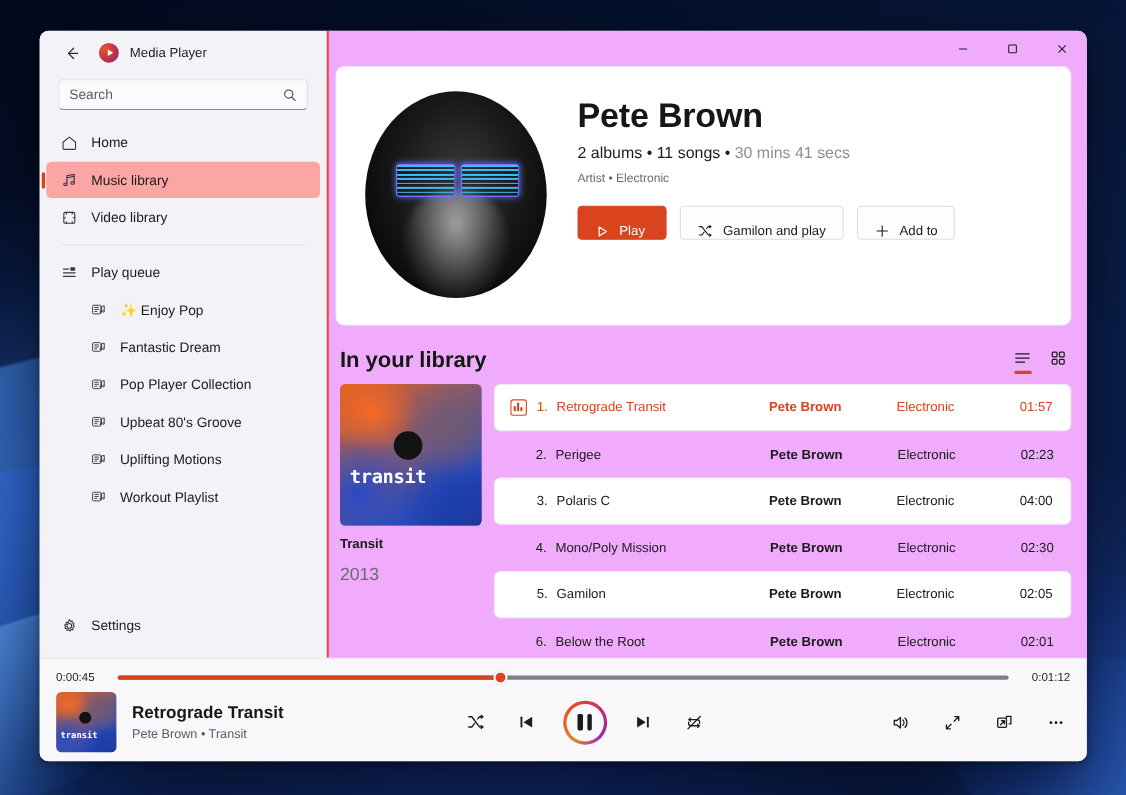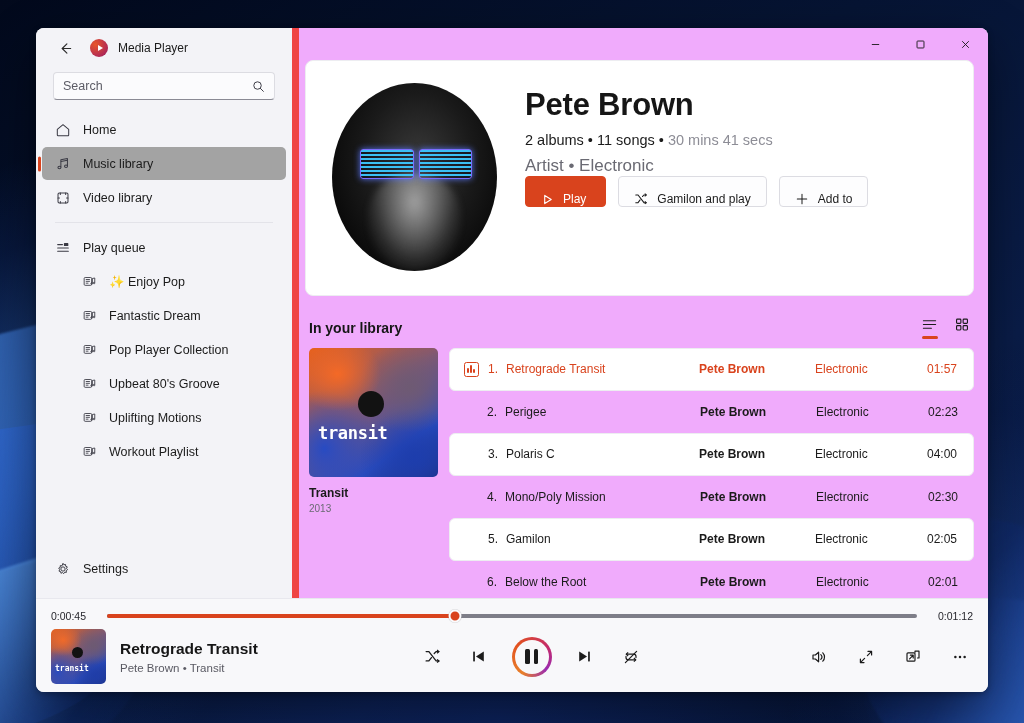--- a/index.html
+++ b/index.html
@@ -57,21 +57,21 @@
     box-shadow: 0 18px 50px rgba(0,0,0,0.45), 0 2px 6px rgba(0,0,0,0.3);
     overflow: hidden;
     display: flex; flex-direction: column;
   }
   .win-body { display: flex; flex: 1; min-height: 0; }
 
   
   .sidebar {
     width: 263px; background: #f3f3f7; flex-shrink: 0;
     display: flex; flex-direction: column;
-    border-right: 7px solid #ef4444;
+    border-right: 2px solid #ef4444;
   }
   .titlebar-left {
     height: 40px; display: flex; align-items: center; gap: 10px;
     padding: 0 14px;
   }
   .back-btn {
     width: 30px; height: 28px; display: flex; align-items: center; justify-content: center;
     border-radius: 4px; color: #2b2b2b;
   }
   .app-logo {
@@ -99,21 +99,21 @@
   }
   .search-box input::placeholder { color: #5c5c66; }
 
   .nav { padding: 2px 6px 0 6px; }
   .nav-item {
     height: 33px; display: flex; align-items: center; gap: 12px;
     padding: 0 10px 0 12px; margin: 1px 0; border-radius: 5px;
     font-size: 12.5px; color: #1b1b1b; position: relative;
   }
   .nav-item .ico { width: 17px; display:flex; align-items:center; justify-content:center; color:#3a3a44; }
-  .nav-item.active { background: #a3a3a3; }
+  .nav-item.active { background: #fca5a5; }
   .nav-item.active::before {
     content: ""; position: absolute; left: -4px; top: 50%; transform: translateY(-50%);
     width: 3px; height: 15px; border-radius: 2px; background: #d9431d;
   }
   .nav-sep { height: 1px; background: #e3e3e9; margin: 8px 13px; }
   .nav-group-head {
     height: 33px; display: flex; align-items: center; gap: 12px;
     padding: 0 10px 0 12px; margin: 1px 0; border-radius: 5px;
     font-size: 12.5px; color: #1b1b1b;
   }
@@ -169,36 +169,36 @@
       rgba(10,10,40,0.25) 1.6px, rgba(10,10,40,0.25) 4px);
     box-shadow: 0 0 6px rgba(90,120,255,0.9);
   }
   .hero-info { padding-top: 4px; min-width: 0; }
   .artist-name {
     font-size: 31px; font-weight: 600; color: #161616; letter-spacing: -0.2px;
     line-height: 1.15; margin-bottom: 9px;
   }
   .artist-stats { font-size: 14.5px; color: #1b1b1b; margin-bottom: 8px; }
   .artist-stats .dim { color: #8d8d96; }
-  .artist-sub { font-size: 17px; color: #6a6a73; }
+  .artist-sub { font-size: 11px; color: #6a6a73; margin-bottom: 19px; }
   .btn-row { display: flex; gap: 12px; }
   .btn {
     height: 31px; display: inline-flex; align-items: flex-end; gap: 9px;
     padding: 0 15px; border-radius: 4px; font-size: 12px;
     border: 1px solid #dcdce2; background: #fdfdfe; color: #1b1b1b;
   }
   .btn.primary {
     background: #d9431d; border-color: #d9431d; color: #fff;
     padding: 0 19px 0 15px;
   }
 
   .lib-head {
     display: flex; align-items: center; margin: 21px 4px 9px 4px;
   }
-  .lib-title { font-size: 14px; font-weight: 600; color: #161616; }
+  .lib-title { font-size: 20px; font-weight: 600; color: #161616; }
   .view-toggles { margin-left: auto; display: flex; gap: 16px; align-items: flex-start; }
   .vt { display:flex; flex-direction: column; align-items: center; gap: 4px; color:#2b2b2b; }
   .vt .underline { width: 16px; height: 3px; border-radius: 2px; background: transparent; }
   .vt.active .underline { background: #d9431d; }
 
   .lib-body { display: flex; gap: 12px; }
   .album-col { width: 132px; flex-shrink: 0; padding-left: 4px; }
   .album-art {
     width: 129px; height: 129px; border-radius: 5px; overflow: hidden; position: relative;
     background:
@@ -212,21 +212,21 @@
   .album-art .dot {
     position: absolute; left: 38%; top: 33%; width: 26px; height: 26px;
     border-radius: 50%; background: #121212;
   }
   .album-art .word {
     position: absolute; left: 9px; bottom: 34px; color: #fff;
     font-size: 17px; font-weight: 700; letter-spacing: -0.3px;
     font-family: "DejaVu Sans Mono", monospace;
   }
   .album-title { font-size: 12px; font-weight: 600; color: #1b1b1b; margin-top: 9px; }
-  .album-year { font-size: 10px; color: #6a6a73; margin-top: 3px; }
+  .album-year { font-size: 16px; color: #6a6a73; margin-top: 13px; }
 
   .track-list { flex: 1; min-width: 0; }
   .track-row {
     height: 42.5px; display: flex; align-items: center;
     border-radius: 6px; padding: 0 16px 0 8px; font-size: 12px; color: #1b1b1b;
   }
   .track-row.alt { background: #fff; border: 1px solid #ededf1; }
   .track-row.playing { color: #d9431d; }
   .t-icon { width: 26px; display:flex; align-items:center; justify-content:center; }
   .eq-box {

